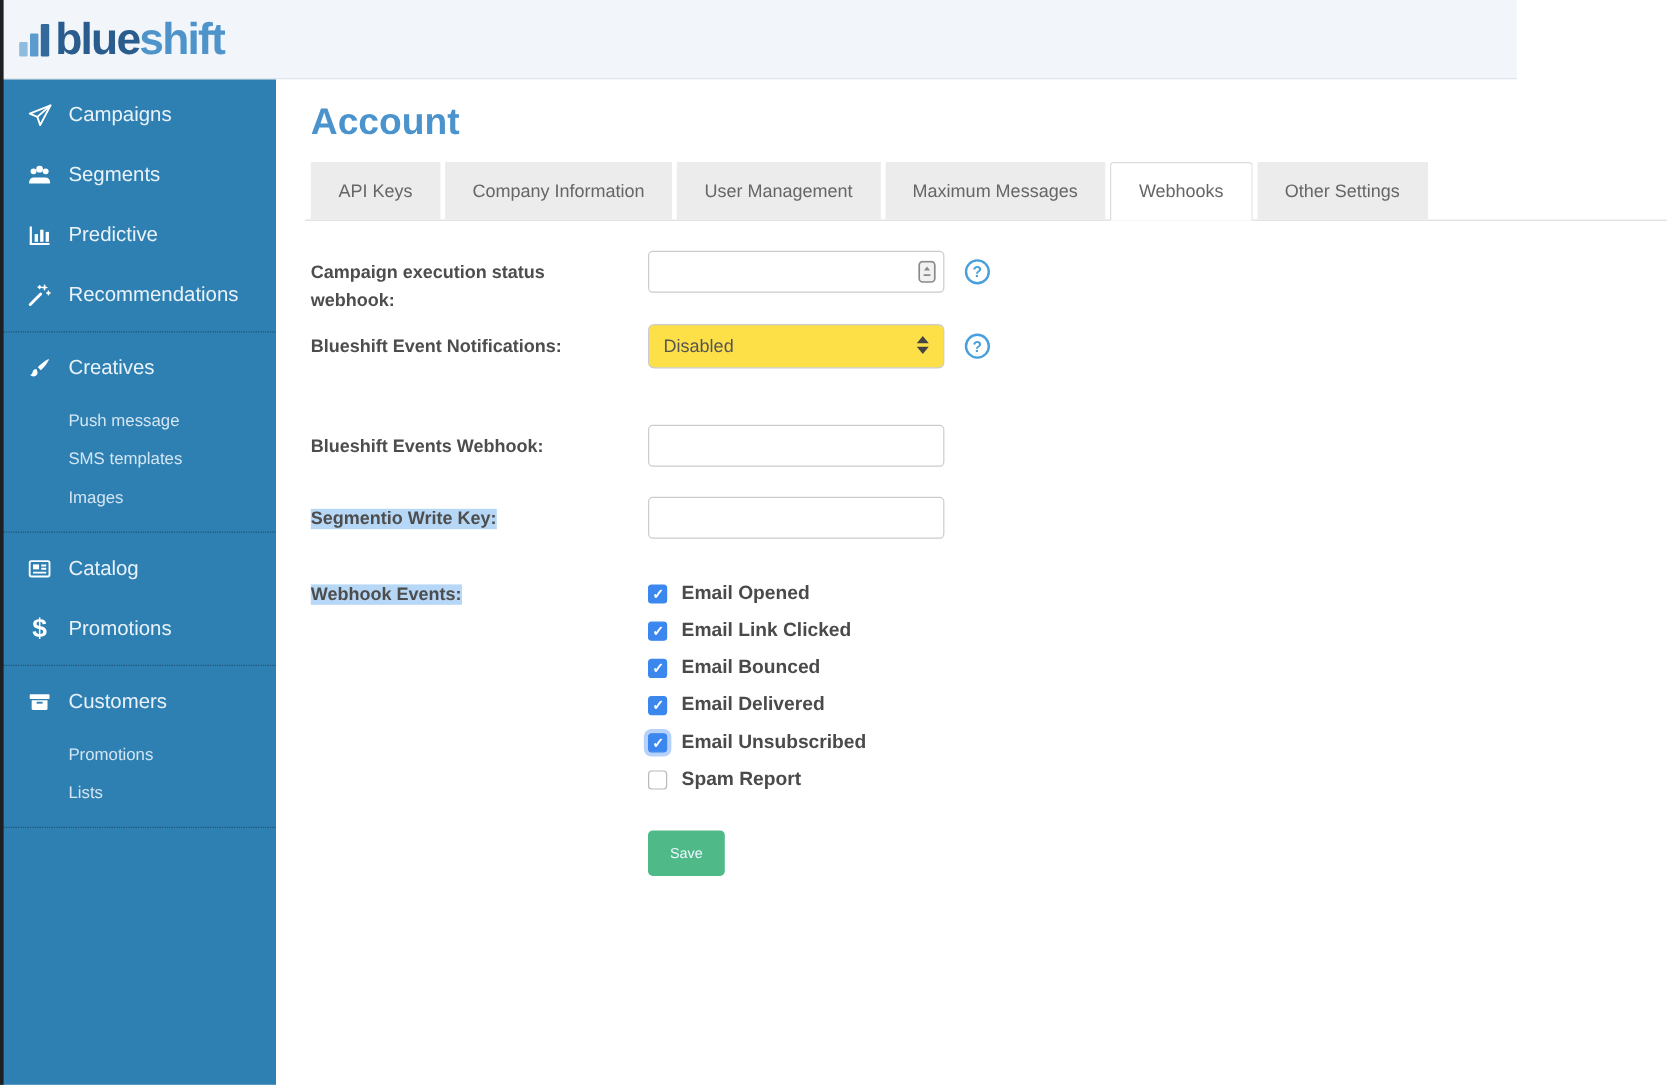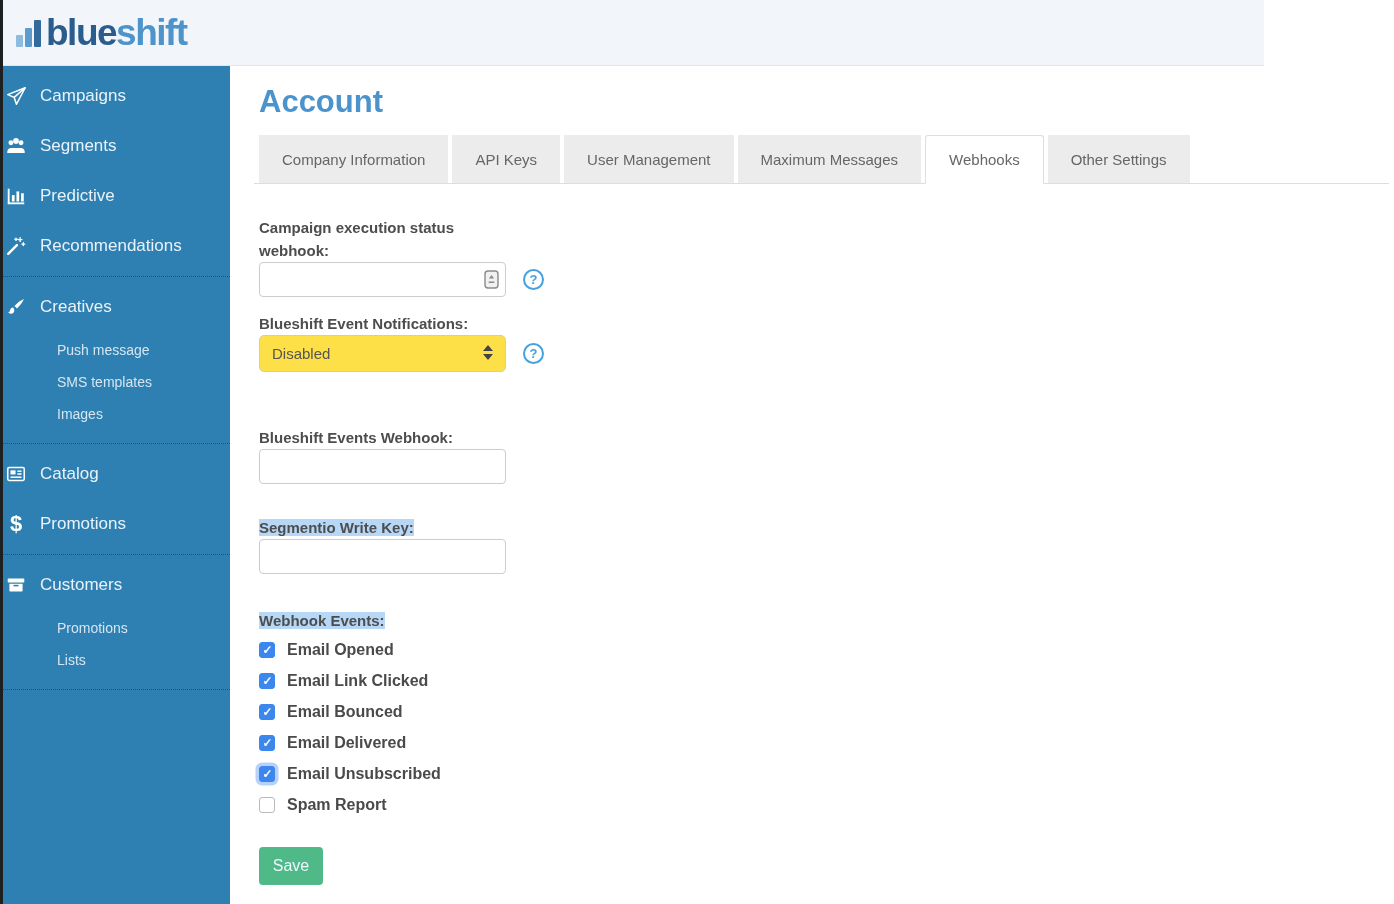--- a/index.html
+++ b/index.html
@@ -18,21 +18,21 @@
   .logo-bars i:nth-child(1){ height:12px; background:#8fbcde; }
   .logo-bars i:nth-child(2){ height:19px; background:#5b9bcd; }
   .logo-bars i:nth-child(3){ height:27px; background:#34699c; }
   .logo-word { font-size:37px; font-weight:bold; letter-spacing:-1.5px; line-height:46px; }
   .word-dark { color:var(--brand-dark,#2b5c8e); }
   .word-light { color:var(--brand-light,#4e94cb); }
 
   
   .sidebar { position:absolute; left:0; top:66px; width:230px; height:838px;
     background:var(--sidebar-bg,#2f80b2); padding-top:5px; z-index:5; }
-  .nav-item { height:50px; display:flex; align-items:center; padding-left:3px;
+  .nav-item { height:50px; display:flex; align-items:center; padding-left:20px;
     cursor:pointer; }
   .nav-icon { width:26px; height:24px; display:flex; align-items:center;
     justify-content:center; margin-right:11px; flex:none; }
   .nav-label { color:#e9f2f9; font-size:17px; }
   .dollar-glyph { color:#fff; font-size:22px; font-weight:bold; line-height:22px; }
   .nav-sub { padding:2px 0 8px 0; }
   .nav-sub-item { height:32px; display:flex; align-items:center; padding-left:57px;
     color:#d3e5f2; font-size:14px; cursor:pointer; }
   .nav-divider { border-top:1px dotted rgba(8,40,62,0.5); margin:5px 0; }
 
@@ -46,21 +46,21 @@
     margin-right:0; padding-right:0; margin-left:-5px; padding-left:5px;
     width:1135px; }
   .tab { height:48px; display:flex; align-items:center; padding:0 23px;
     background:var(--tab-bg,#ececec); color:var(--tab-text,#666); font-size:15px;
     margin-right:4px; cursor:pointer; white-space:nowrap; }
   .tab.active { background:#fff; border:1px solid #ddd; border-bottom:1px solid #fff;
     margin-bottom:-1px; border-radius:3px 3px 0 0; height:49px; }
 
   
   .form { padding-top:0; }
-  .form-row { display:flex; align-items:flex-start;flex-direction:column; }
+  .form-row { display:flex; align-items:flex-start; }
   .label-col { width:281px; flex:none; padding-top:7px; }
   .form-label { font-size:15px; font-weight:bold; color:var(--label-text,#4d4d4d);
     line-height:23px; }
   .form-label .hl { background:var(--highlight-blue,#b7d7f7); }
   .control-col { display:flex; align-items:center; }
 
   .text-input { width:247px; height:35px; border:1px solid var(--input-border,#ccc);
     border-radius:4px; background:#fff; font-size:15px; padding:0 30px 0 10px;
     color:#555; outline:none; font-family:"Liberation Sans",sans-serif; }
   .input-wrap { position:relative; display:flex; align-items:center; }
@@ -84,21 +84,21 @@
   .checkbox-row { height:31px; display:flex; align-items:center; cursor:pointer; }
   .checkbox { width:16px; height:16px; border:1px solid #b9b9b9; border-radius:3px;
     background:#fff; margin-right:12px; position:relative; flex:none; }
   .checkbox.checked { background:var(--checkbox-blue,#3b87ee); border-color:var(--checkbox-blue,#3b87ee); }
   .checkbox.checked::after { content:"\2713"; position:absolute; left:2.5px; top:0.5px;
     color:#fff; font-size:12px; font-weight:bold; }
   .checkbox.focused { box-shadow:0 0 0 3.5px rgba(96,156,245,0.45); }
   .checkbox-label { font-size:16px; font-weight:bold; color:#4a4a4a; }
 
   .save-btn { margin-top:27px; width:64px; height:38px; background:var(--save-green,#4fba88);
-    border:none; border-radius:4px; color:#eef6ff; font-size:16px; cursor:pointer;
+    border:none; border-radius:4px; color:#eef6ff; font-size:12px; cursor:pointer;
     font-family:"Liberation Sans",sans-serif; }
 
   .mt-r1 { margin-top:25px; }
   .mt-r2 { margin-top:8px; }
   .mt-r3 { margin-top:47px; }
   .mt-r4 { margin-top:25px; }
   .mt-r5 { margin-top:28px; }
 </style>
 </head>
 <body>
@@ -222,22 +222,22 @@
     <div class="nav-sub-item">Lists</div>
   </div>
 
   <div class="nav-divider"></div>
 </nav>
 
 <main class="main">
   <h1 class="page-title">Account</h1>
 
   <div class="tabs">
+    <div class="tab">API Keys</div>
     <div class="tab">Company Information</div>
-    <div class="tab">API Keys</div>
     <div class="tab">User Management</div>
     <div class="tab">Maximum Messages</div>
     <div class="tab active">Webhooks</div>
     <div class="tab">Other Settings</div>
   </div>
 
   <div class="form">
 
     <div class="form-row mt-r1">
       <div class="label-col">

